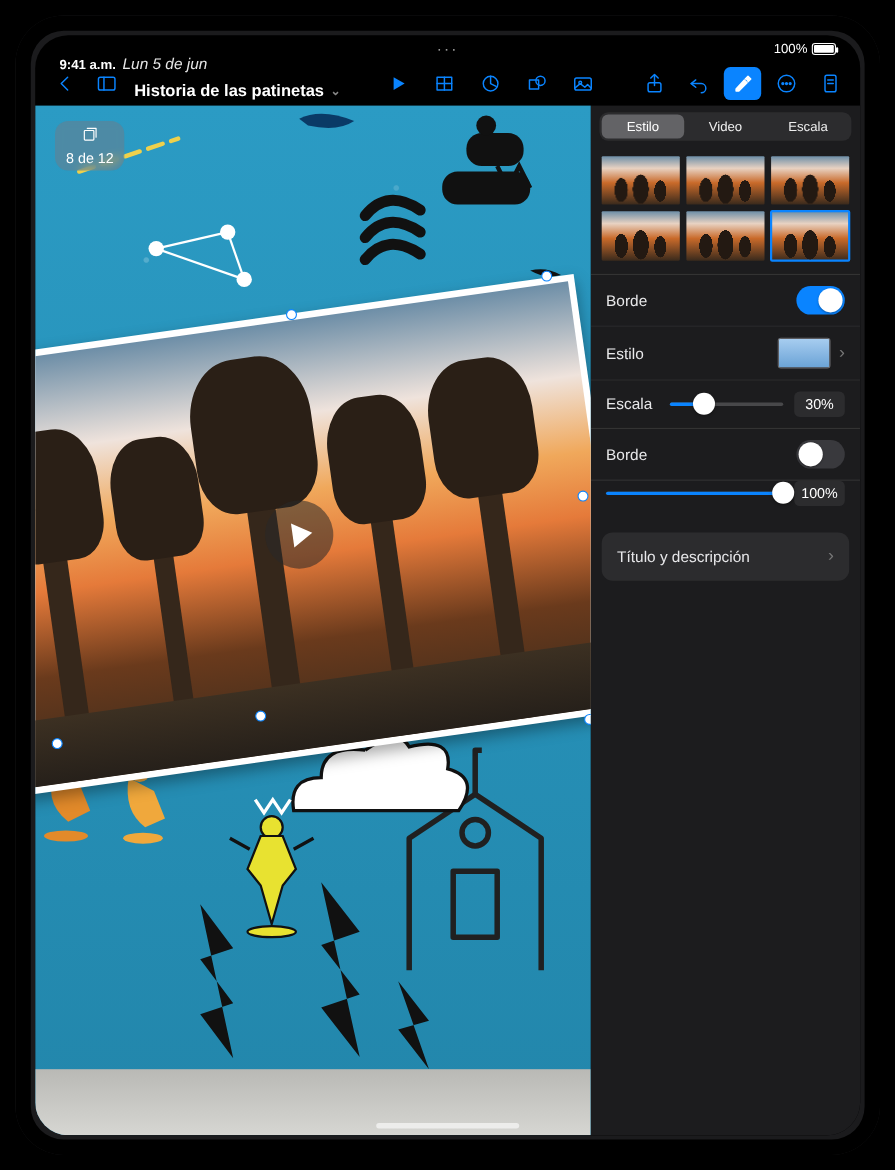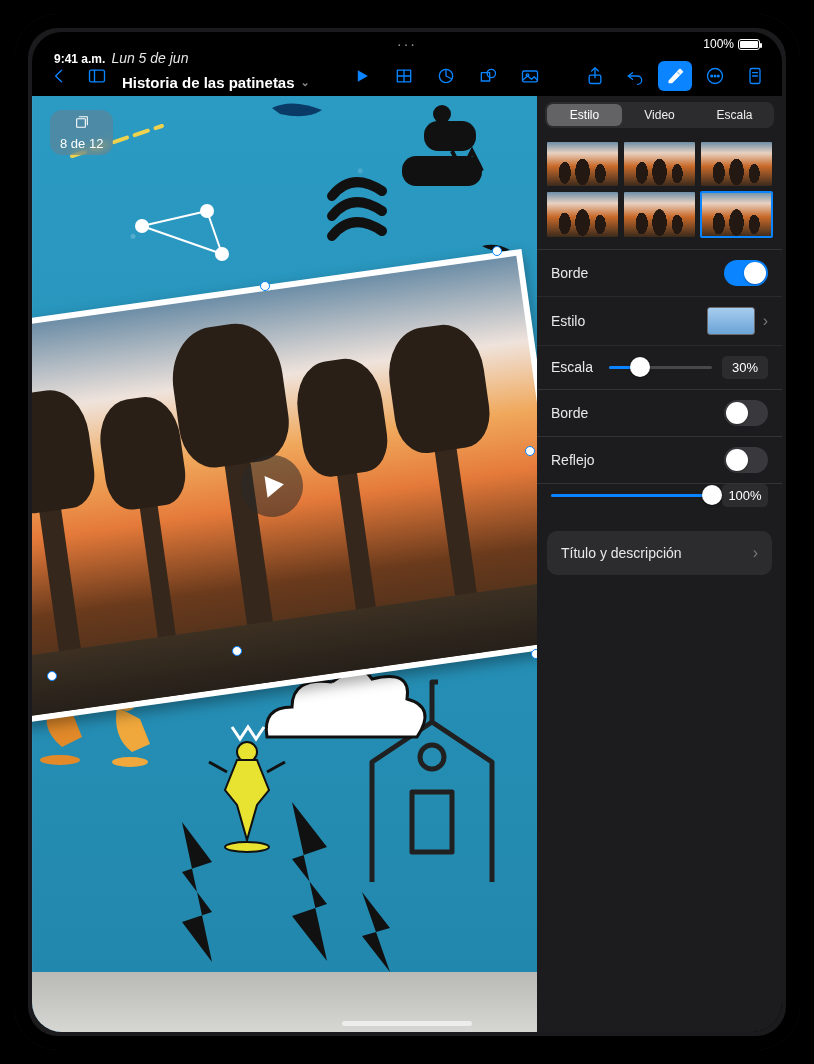--- a/index.html
+++ b/index.html
@@ -544,26 +544,20 @@
           </div>
         </div>
 
         <div class="section">
           <div class="row">
             <span class="row-label">Borde</span>
             <div class="toggle"></div>
           </div>
         </div>
 
-        <div class="section">
-          <div class="row">
-            <span class="row-label">Reflejo</span>
-            <div class="toggle"></div>
-          </div>
-        </div>
 
         <div class="section opacity-section">
           <div class="slider-row">
             <div class="slider-track">
               <div class="slider-fill" style="width:100%"></div>
               <div class="slider-thumb" style="left:100%"></div>
             </div>
             <div class="value-box">100%</div>
           </div>
         </div>

